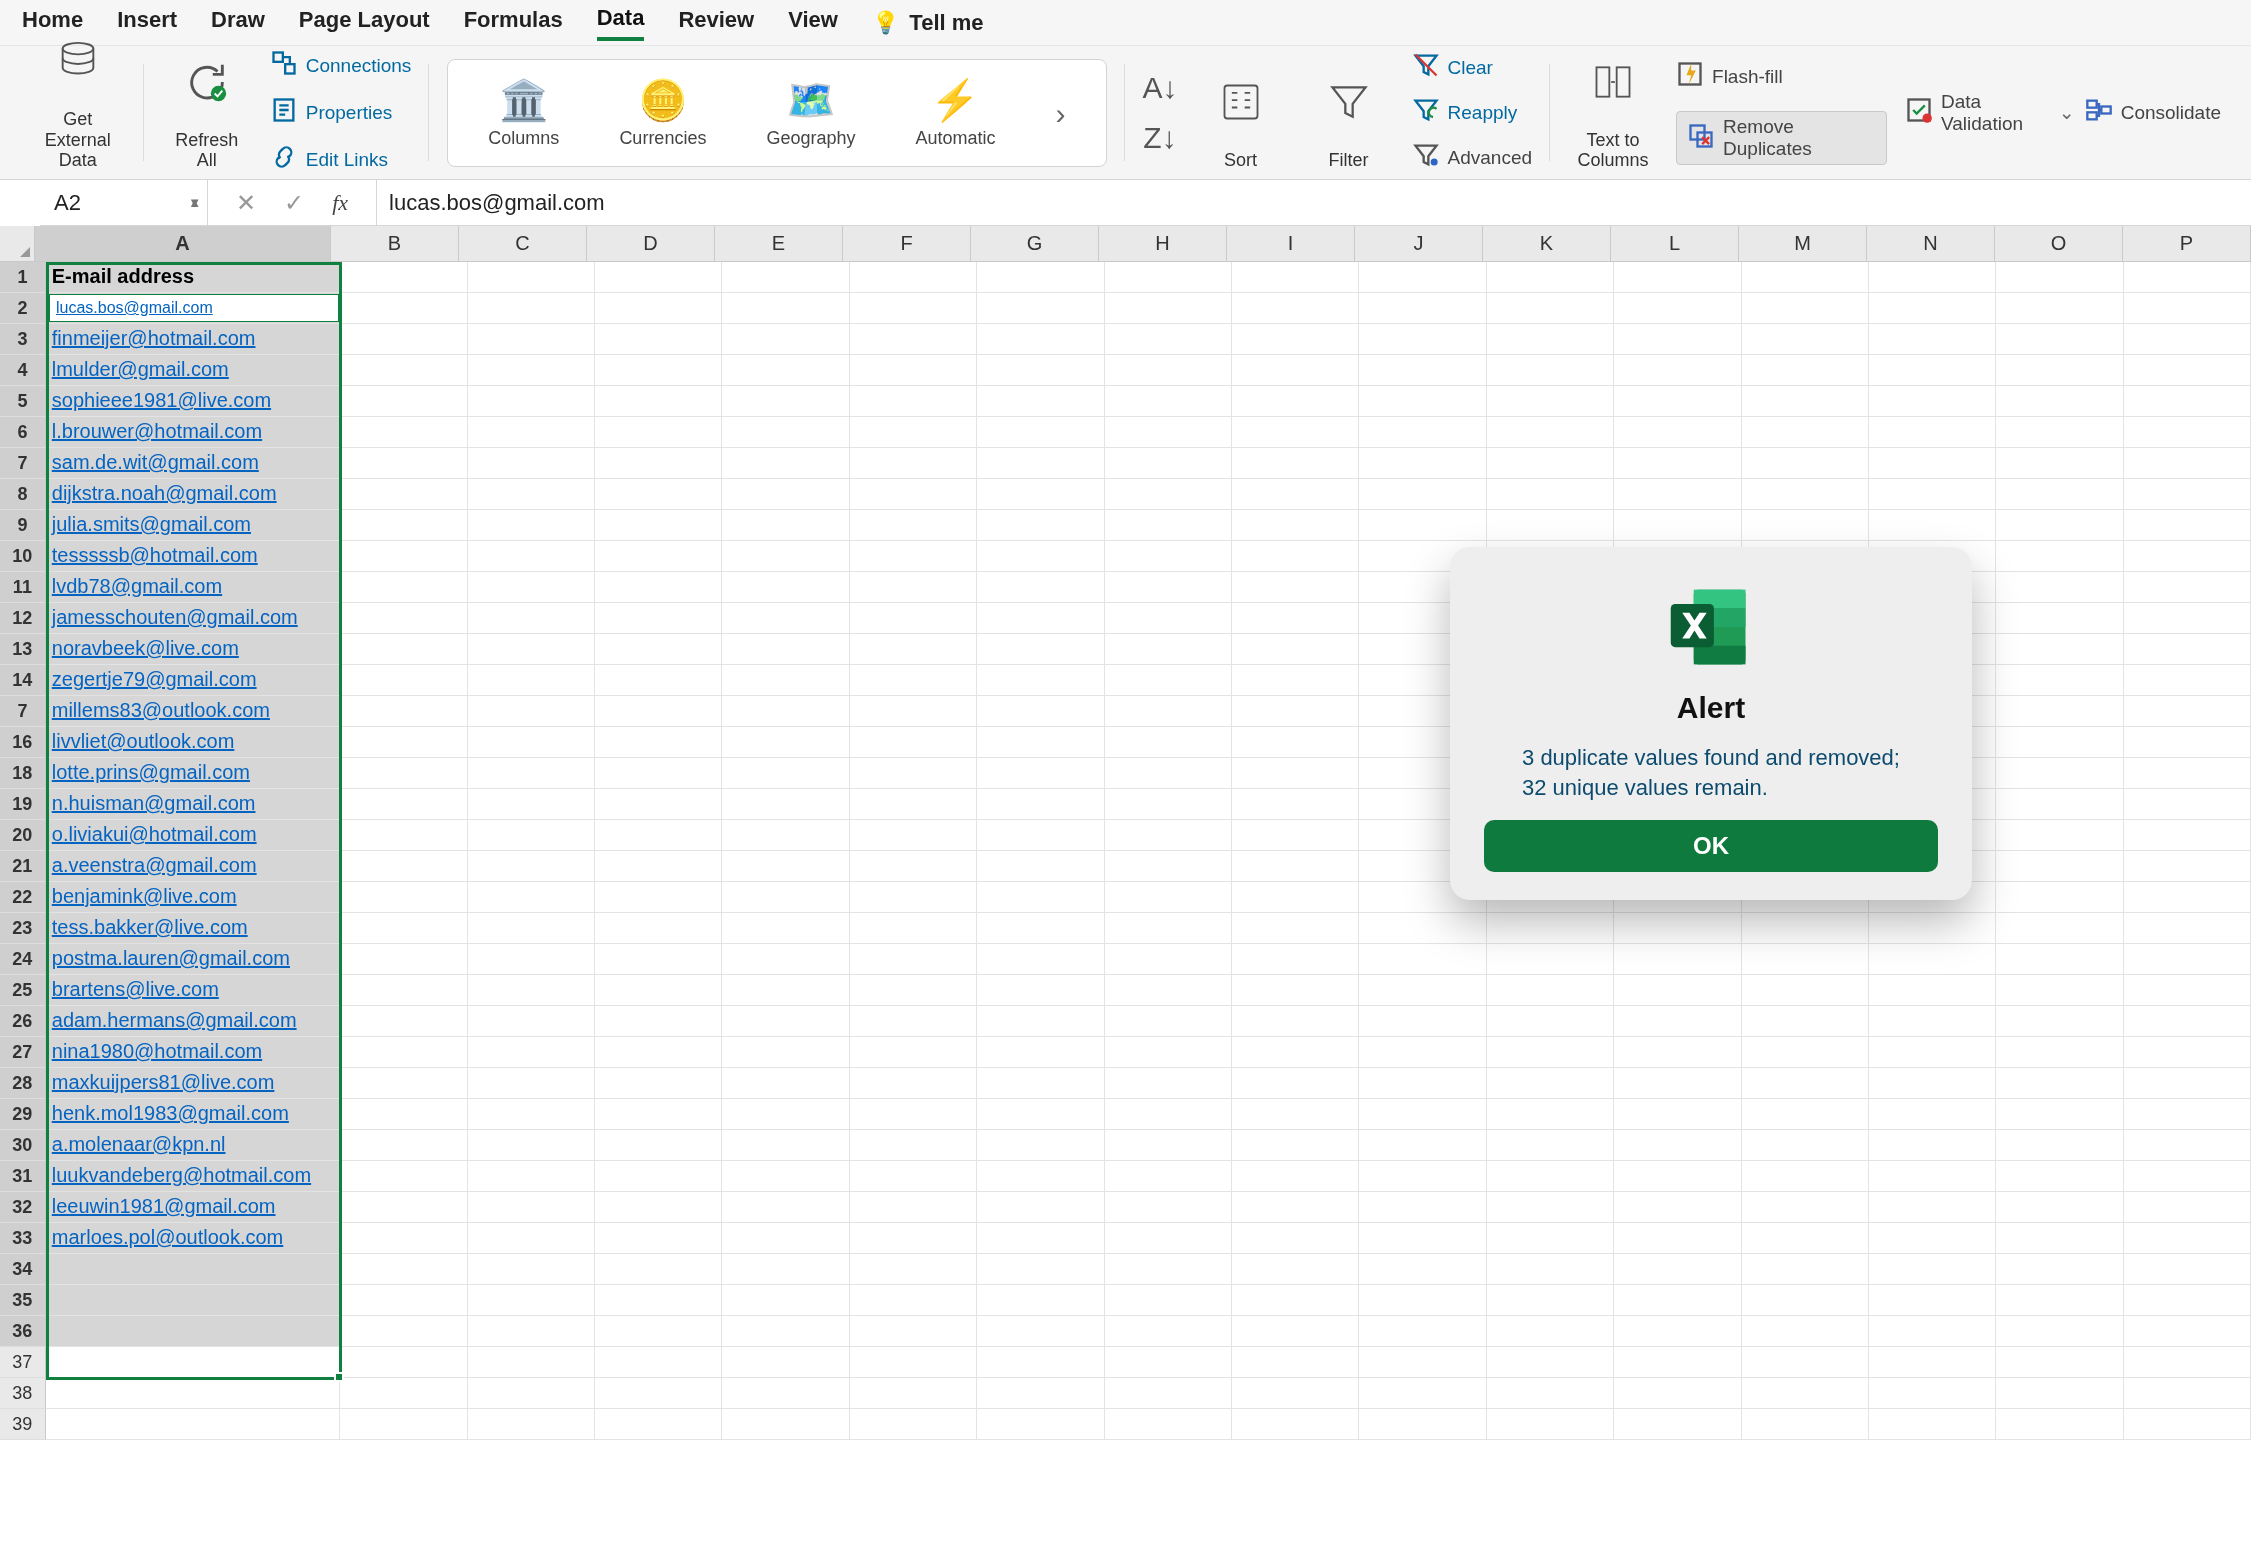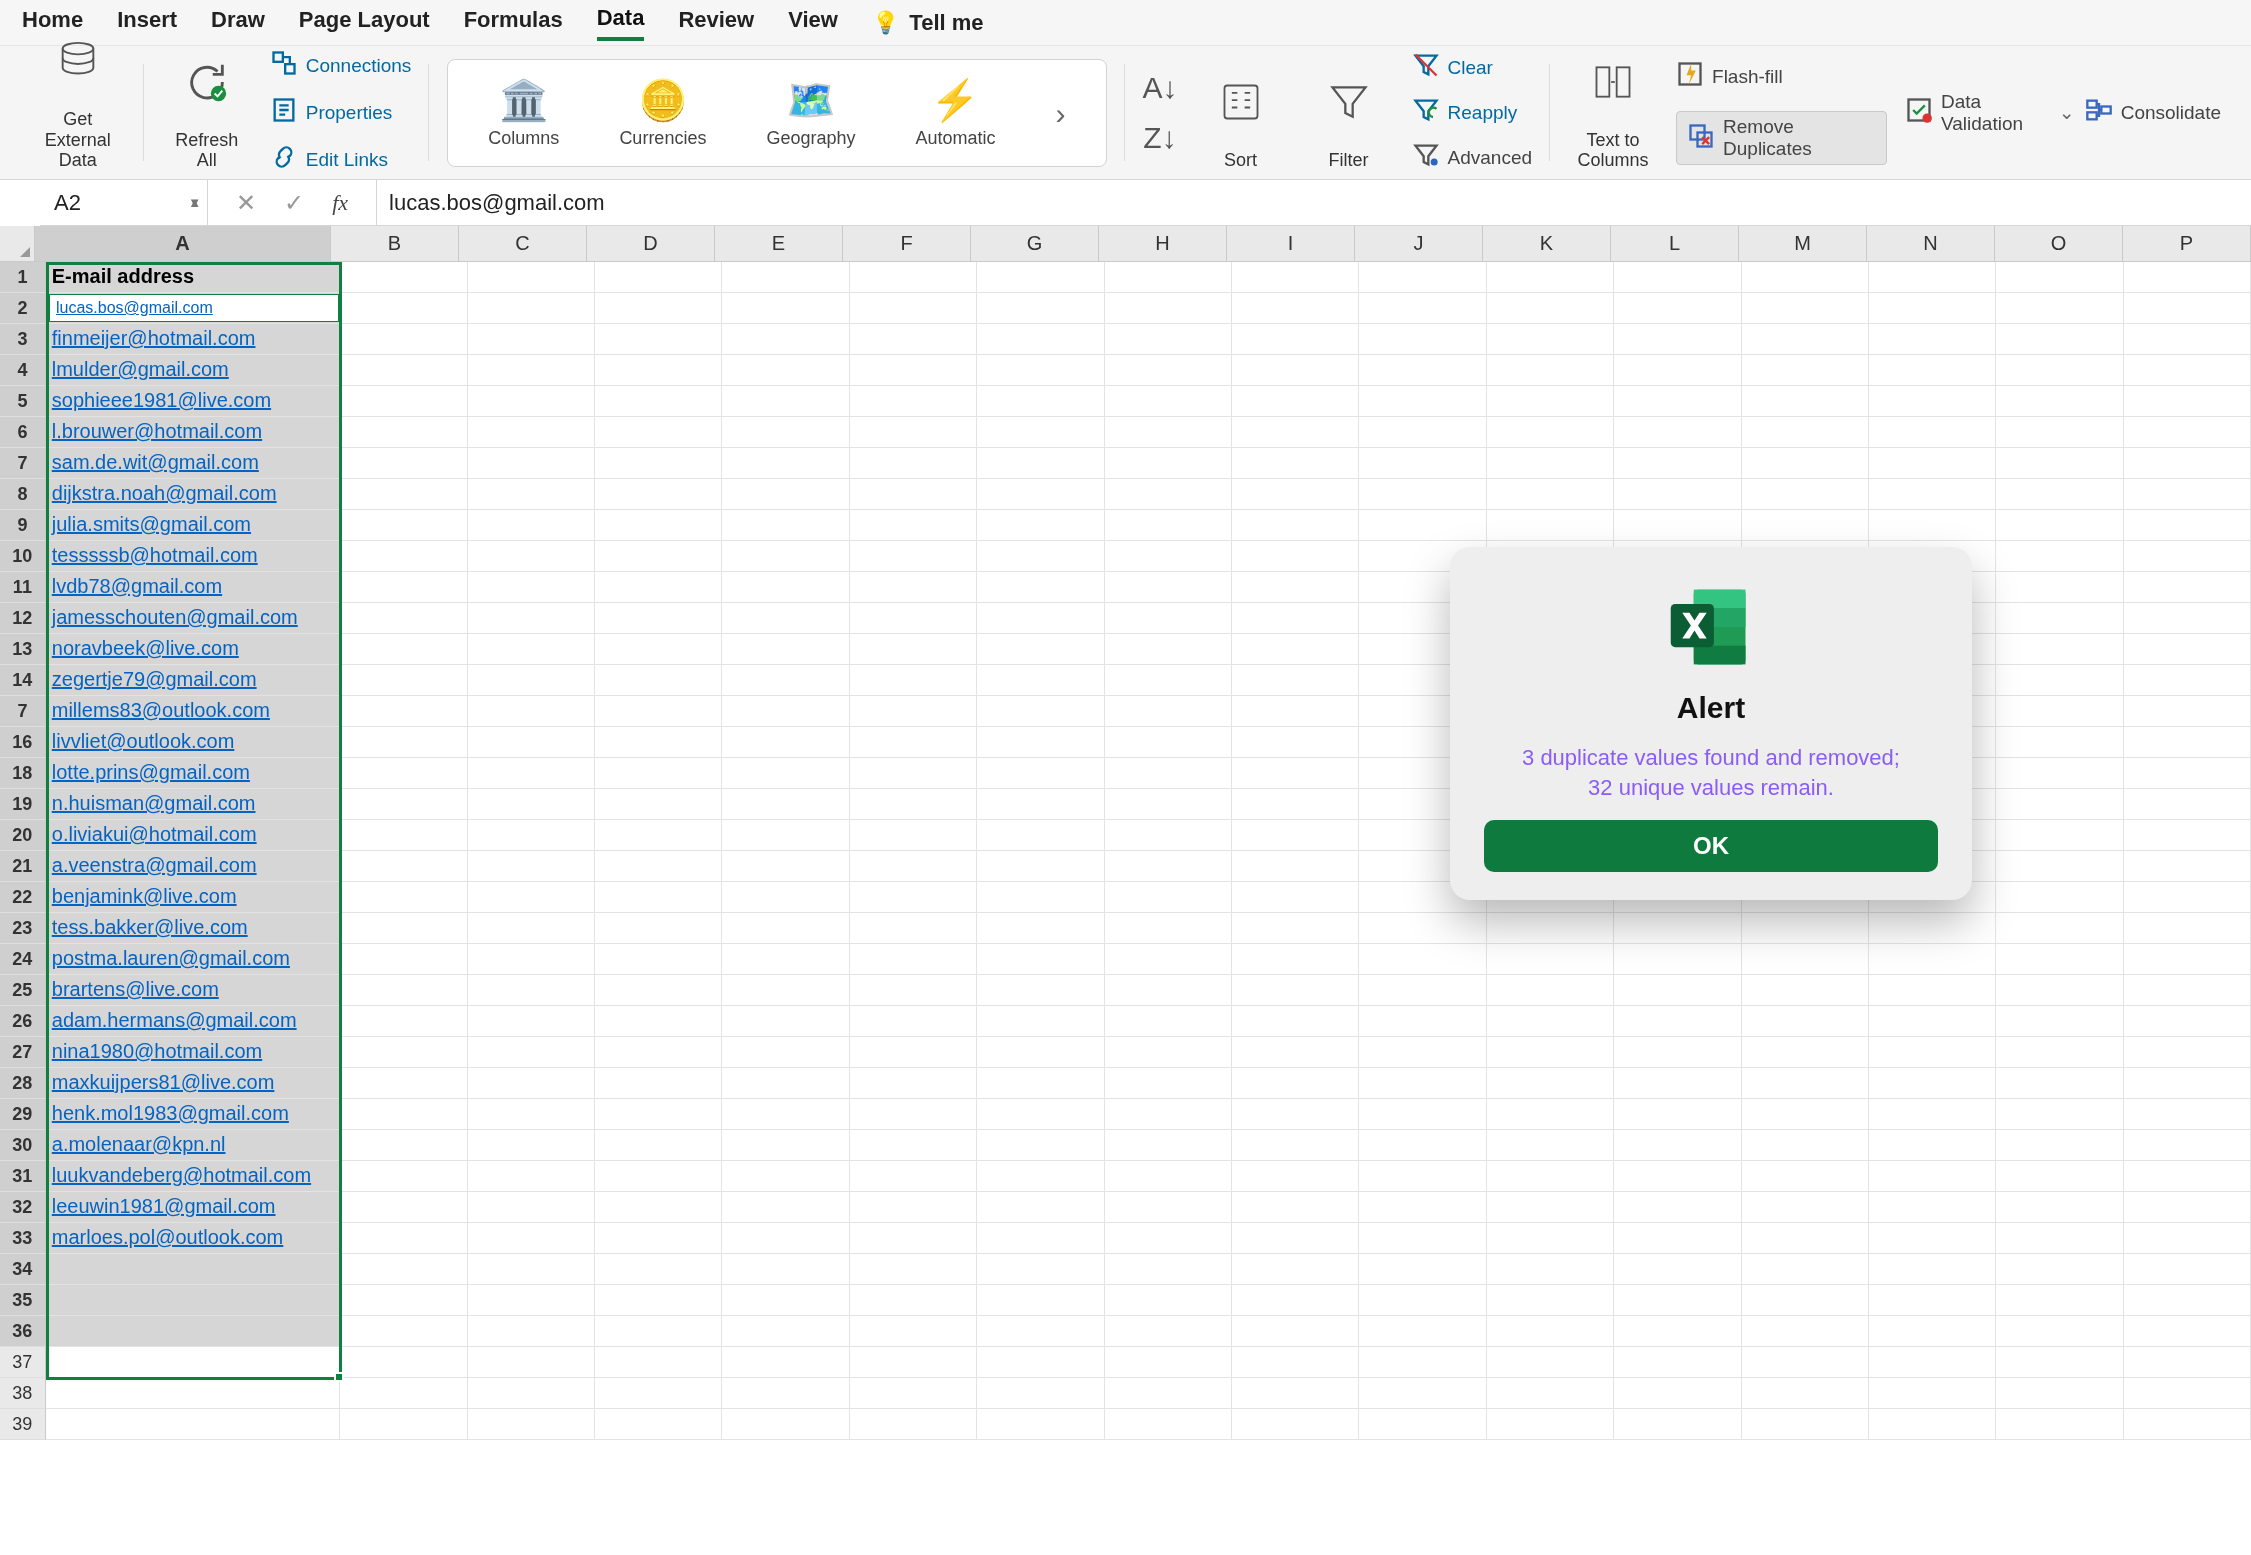--- a/index.html
+++ b/index.html
@@ -125,21 +125,21 @@
   .alert {
     position:absolute; left:1450px; top:calc(46px + 134px + 46px + 95px);
     width:522px; background:#eeeeee; border-radius:20px;
     box-shadow:0 22px 46px rgba(0,0,0,.28);
     padding:34px 34px 28px 34px;
     display:flex; flex-direction:column; align-items:center; gap:18px;
   }
   .alert .xicon { width:92px; height:92px; position:relative; }
   .alert .xicon svg { width:92px; height:92px; }
   .alert h2 { font-size:30px; font-weight:700; color:#111; }
-  .alert p { font-size:22px; color:#8b5cf6; text-align:center; line-height:1.35; }
+  .alert p { font-size:22px; color:#0c4a6e; line-height:1.35; }
   .alert button {
     width:100%; height:52px; border:none; border-radius:10px;
     background:#0f7a3d; color:#fff; font-size:24px; font-weight:600; cursor:pointer;
   }
 
   
   .ico-s { width:28px; height:28px; }
 
 </style>
 </head>

